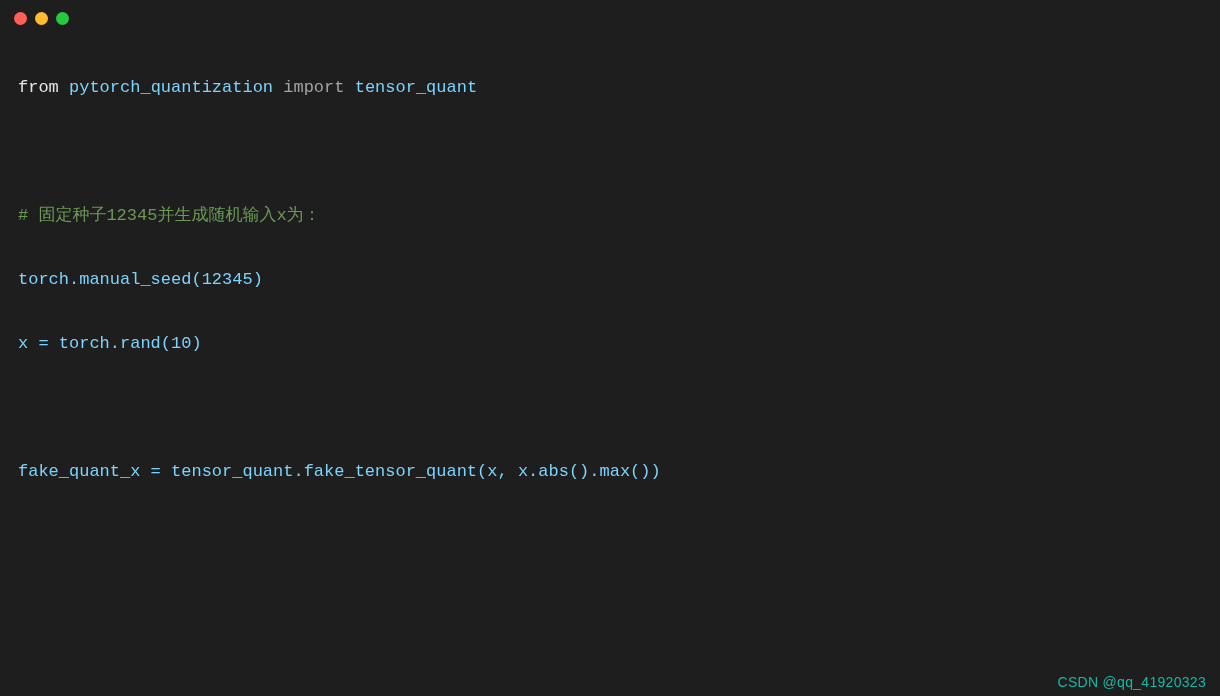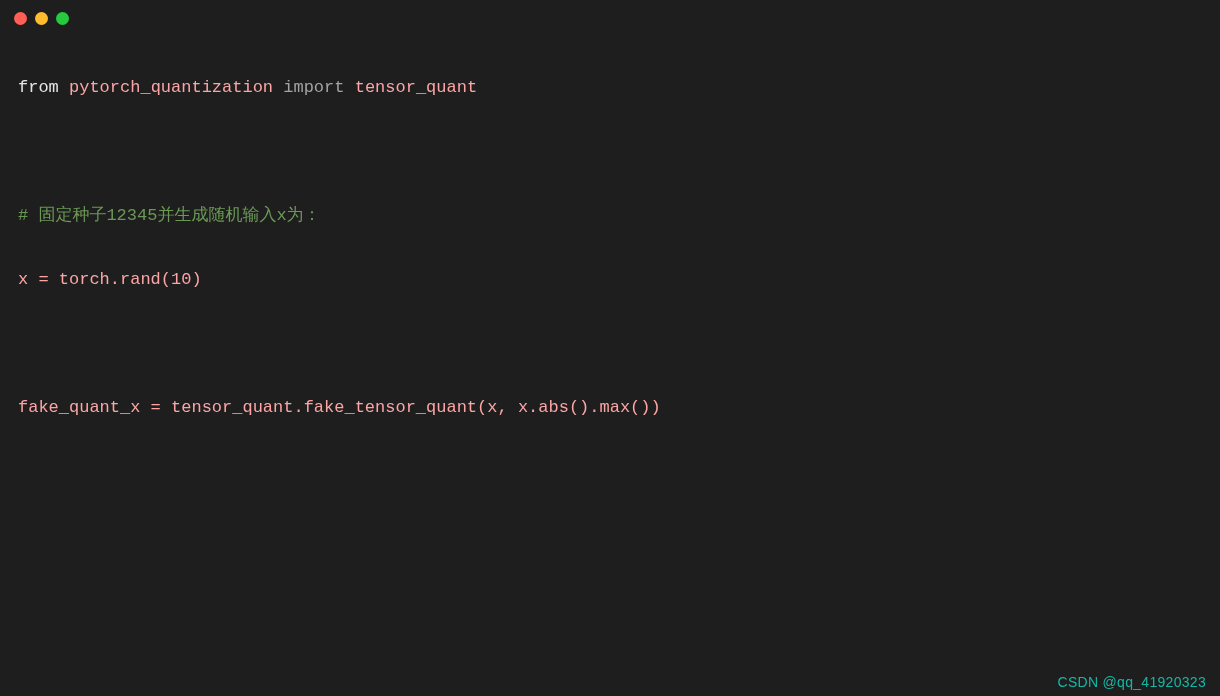--- a/index.html
+++ b/index.html
@@ -30,21 +30,21 @@
   .dot.yellow { background: #ffbd2e; }
   .dot.green  { background: #27c93f; }
 
   .code {
     padding: 10px 18px 18px 18px;
     white-space: pre;
   }
   .line {
     line-height: 2.65;
   }
-  .code-white   { color: #fca5a5; }
+  .code-white   { color: #7dd3fc; }
   .kw-blue      { color: #e5e5e5; }
   .kw-blue2     { color: #a3a3a3; }
   .comment      { color: #6a9955; }
   .watermark {
     position: absolute;
     right: 14px;
     bottom: 6px;
     font-family: Arial, sans-serif;
     font-size: 14px;
     color: #14b8a6;
@@ -57,20 +57,21 @@
 <div class="titlebar">
   <div class="dot red"></div>
   <div class="dot yellow"></div>
   <div class="dot green"></div>
 </div>
 
 <div class="code">
 <div class="line"><span class="kw-blue">from</span><span class="code-white"> </span><span class="code-white">pytorch_quantization</span><span class="code-white"> </span><span class="kw-blue2">import</span><span class="code-white"> </span><span class="code-white">tensor_quant</span></div>
 <div class="line">&nbsp;</div>
 <div class="line comment"># 固定种子12345并生成随机输入x为：</div>
+<div class="line code-white">torch.manual_seed(12345)</div>
 <div class="line code-white">x = torch.rand(10)</div>
 <div class="line">&nbsp;</div>
 <div class="line code-white">fake_quant_x = tensor_quant.fake_tensor_quant(x, x.abs().max())</div>
 
 
 
 
 </div>
 
 <div class="watermark">CSDN @qq_41920323</div>

